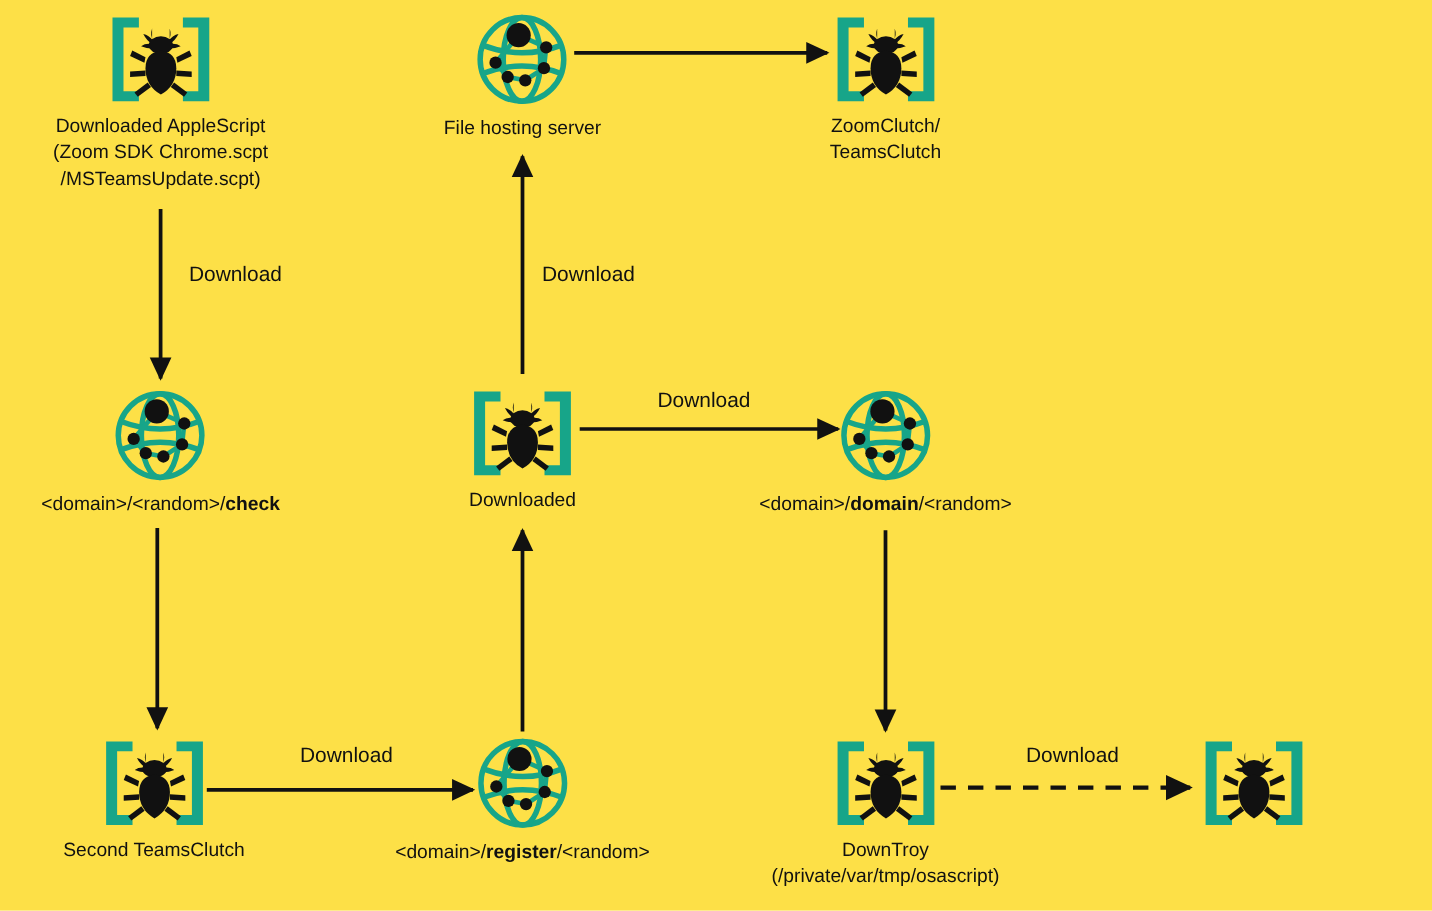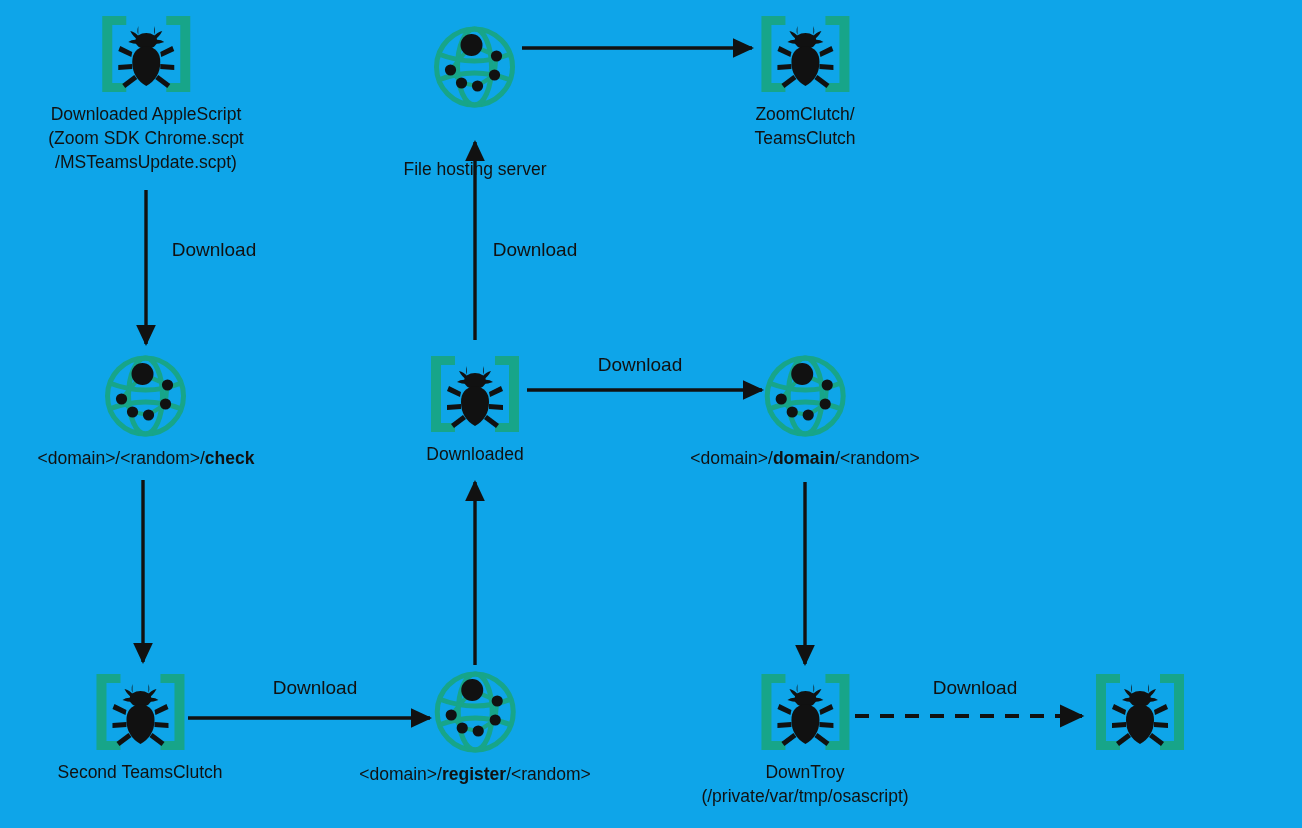--- a/index.html
+++ b/index.html
@@ -9,21 +9,21 @@
     background: #ffffff;
   }
   body {
     font-family: "Liberation Sans", sans-serif;
     color: #111111;
   }
   #canvas {
     position: relative;
     width: 1302px;
     height: 828px;
-    background: #0ea5e9;
+    background: #fde047;
     overflow: hidden;
   }
   .node {
     position: absolute;
     display: flex;
     flex-direction: column;
     align-items: center;
     transform: translateX(-50%);
   }
   .node .icon {
@@ -102,21 +102,21 @@
           <path d="M38 63 l-12 9 l3 4 l12-9 z"></path>
           <path d="M64 40 l12-6 l2 5 l-13 6 z"></path>
           <path d="M64 52 l14 1 l0 5 l-14 -1 z"></path>
           <path d="M62 63 l12 9 l-3 4 l-12-9 z"></path>
         </g>
       </svg>
     </span>
     <div class="caption"><span>Downloaded AppleScript</span><br><span>(Zoom SDK Chrome.scpt</span><br><span>/MSTeamsUpdate.scpt)</span></div>
   </div>
 
-  <div class="node" style="left:475px; top:23px;gap:40px;">
+  <div class="node" style="left:475px; top:10px;">
     <span class="icon">
       <svg width="88" height="88" viewBox="0 0 88 88" xmlns="http://www.w3.org/2000/svg">
         <g fill="none" stroke="#17A589" stroke-width="5">
           <circle cx="44" cy="44" r="38"></circle>
           <ellipse cx="44" cy="44" rx="17" ry="38"></ellipse>
           <path d="M8 31 q36 14 72 0"></path>
           <path d="M8 57 q36 -14 72 0"></path>
         </g>
         <g stroke="#17A589" stroke-width="4.2" fill="none">
           <path d="M41 22 L20 47"></path>

